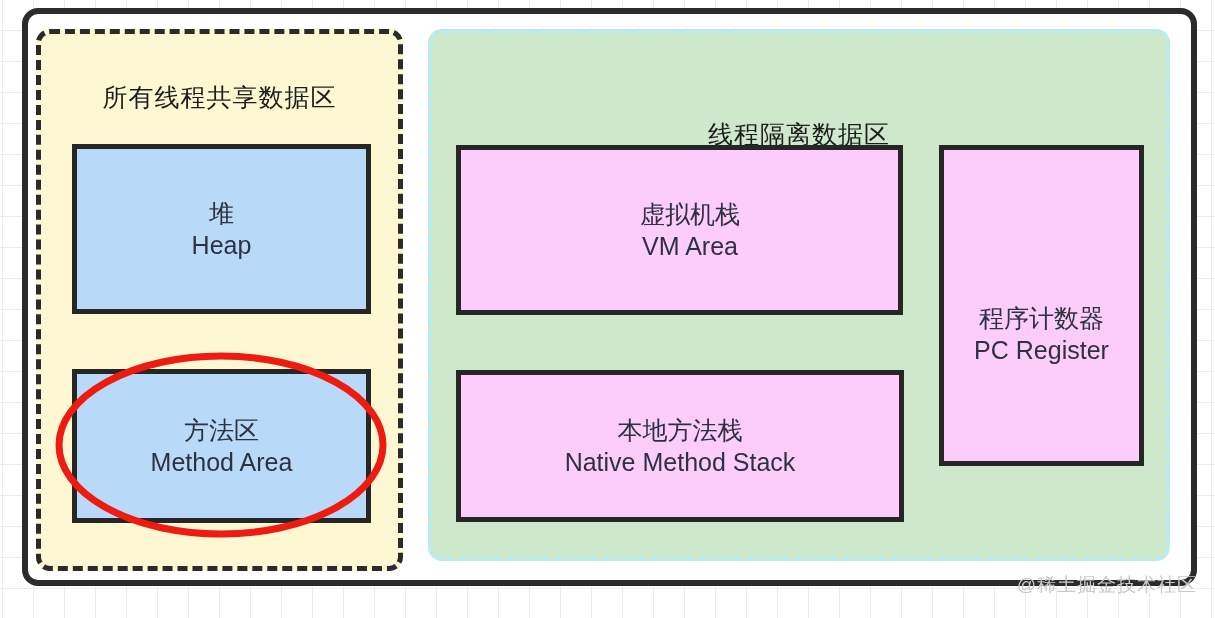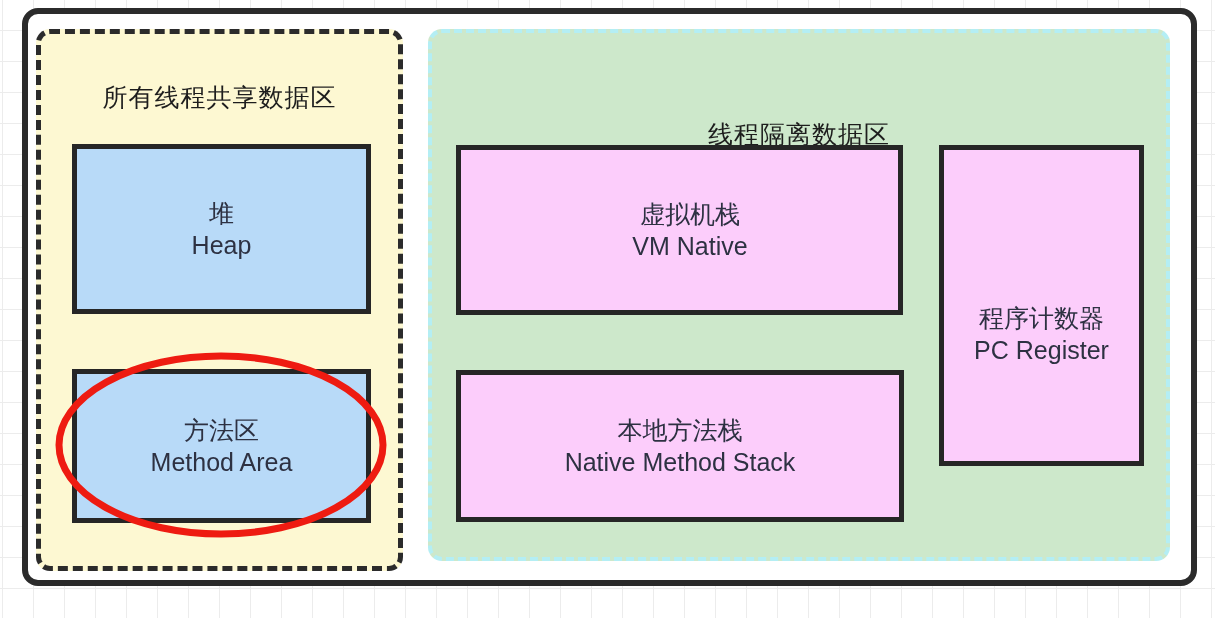--- a/index.html
+++ b/index.html
@@ -146,27 +146,28 @@
   <svg id="highlight-ellipse" viewBox="0 0 334 190">
     <ellipse cx="167" cy="95" rx="162" ry="89" fill="none" stroke="#ee1b11" stroke-width="7"></ellipse>
   </svg>
 
   <div id="isolated-panel">
     <div class="panel-title" id="isolated-title">线程隔离数据区</div>
   </div>
 
   <div class="region pink" id="vm-stack-box">
     <div class="cn">虚拟机栈</div>
-    <div class="en">VM Native</div>
+    <div class="en">VM Area</div>
   </div>
 
   <div class="region pink" id="native-stack-box">
     <div class="cn">本地方法栈</div>
     <div class="en">Native Method  Stack</div>
   </div>
 
   <div class="region pink" id="pc-register-box">
     <div class="cn">程序计数器</div>
     <div class="en">PC Register</div>
   </div>
 
+  <div id="watermark">@稀土掘金技术社区</div>
 
 </div>
 
 </body></html>

